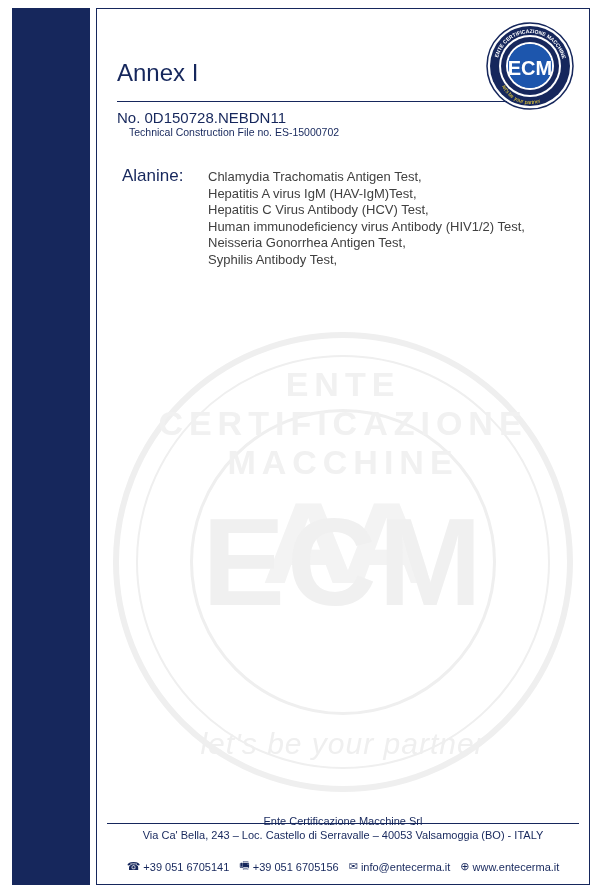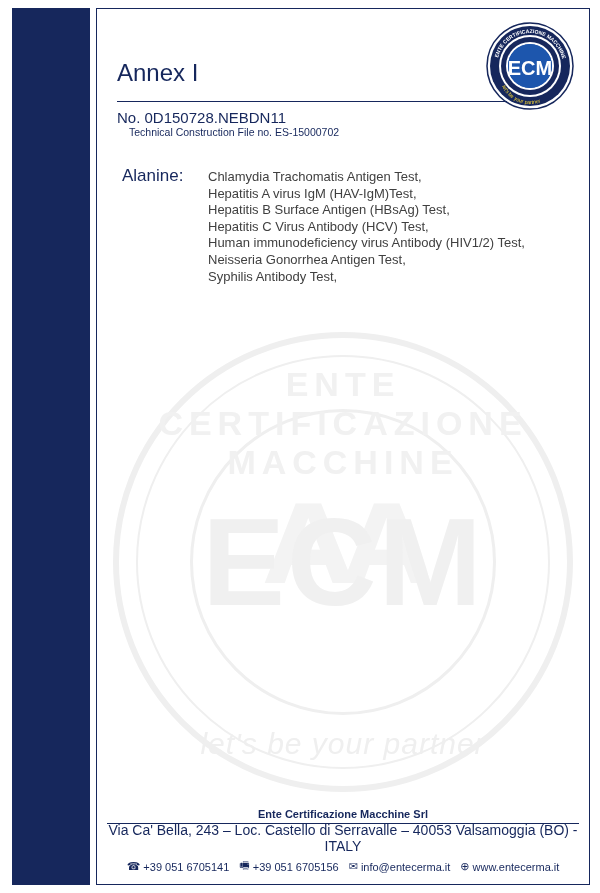--- a/index.html
+++ b/index.html
@@ -171,26 +171,26 @@
   .footer {
     position: absolute;
     left: 0;
     right: 0;
     bottom: 8px;
     text-align: center;
     color: #16275c;
   }
   .footer-company {
     font-size: 11px;
-    font-weight: bold;
+    font-weight: normal;
     margin-bottom: 2px;
   }
   .footer-address {
-    font-size: 14px;
-    margin-bottom: 3px;
+    font-size: 11px;
+    margin-bottom: 16px;
   }
   .footer-contacts {
     font-size: 11px;
     display: flex;
     justify-content: center;
     align-items: center;
     gap: 10px;
     flex-wrap: nowrap;
   }
   .fc-item { display: inline-flex; align-items: center; gap: 3px; }
@@ -241,21 +241,20 @@
 
     <div class="title">Annex I</div>
     <div class="title-rule"></div>
     <div class="doc-no">No. 0D150728.NEBDN11</div>
     <div class="tcf-no">Technical Construction File no. ES-15000702</div>
 
     <div class="product-label">Alanine:</div>
     <div class="product-list">
       <div>Chlamydia Trachomatis Antigen Test,</div>
       <div>Hepatitis A virus IgM (HAV-IgM)Test,</div>
-      <div>Hepatitis B Surface Antigen (HBsAg) Test,</div>
       <div>Hepatitis C Virus Antibody (HCV) Test,</div>
       <div>Human immunodeficiency virus Antibody (HIV1/2) Test,</div>
       <div>Neisseria Gonorrhea Antigen Test,</div>
       <div>Syphilis Antibody Test,</div>
     </div>
 
     <div class="footer-rule"></div>
     <div class="footer">
       <div class="footer-company">Ente Certificazione Macchine Srl</div>
       <div class="footer-address">Via Ca' Bella, 243 – Loc. Castello di Serravalle – 40053 Valsamoggia (BO) - ITALY</div>

